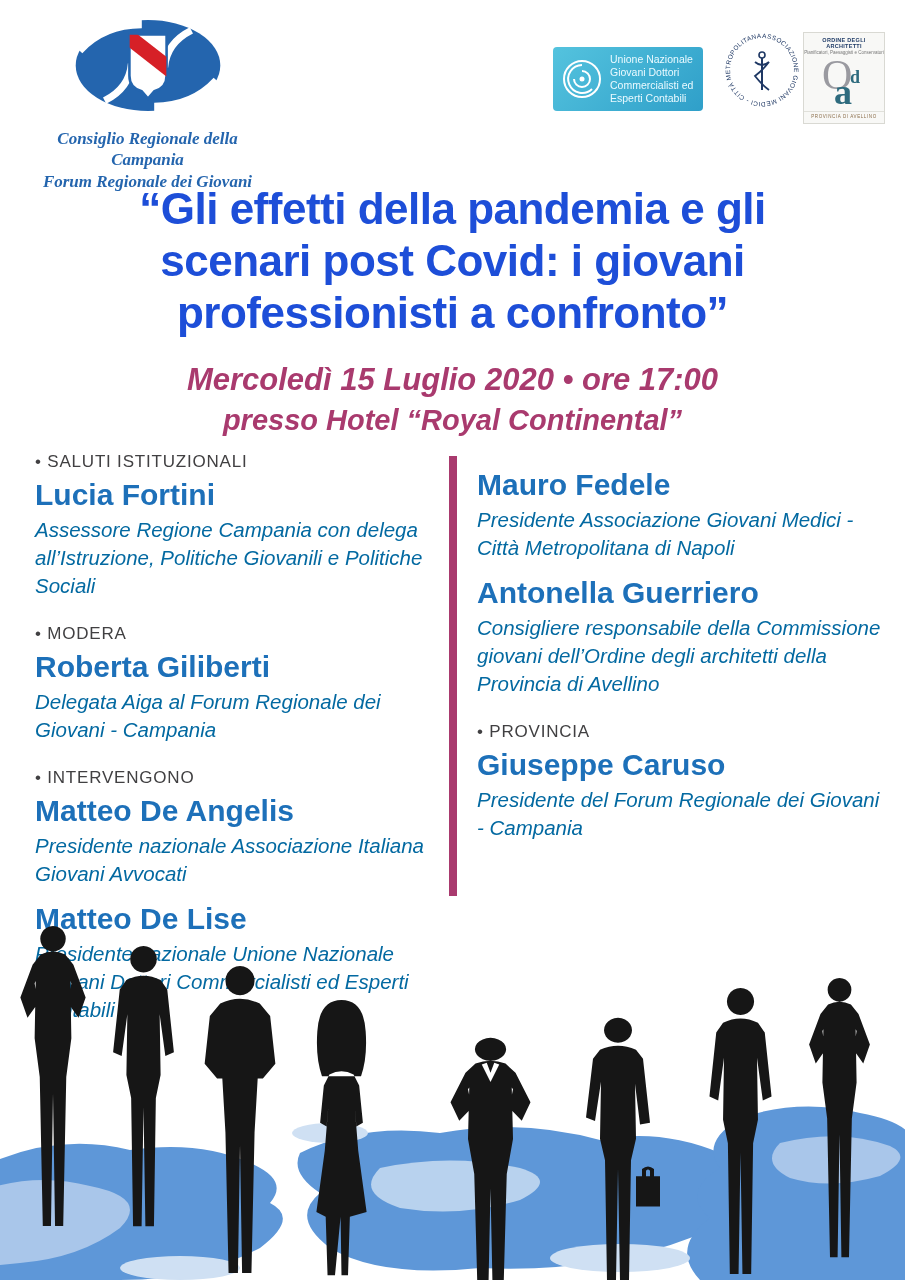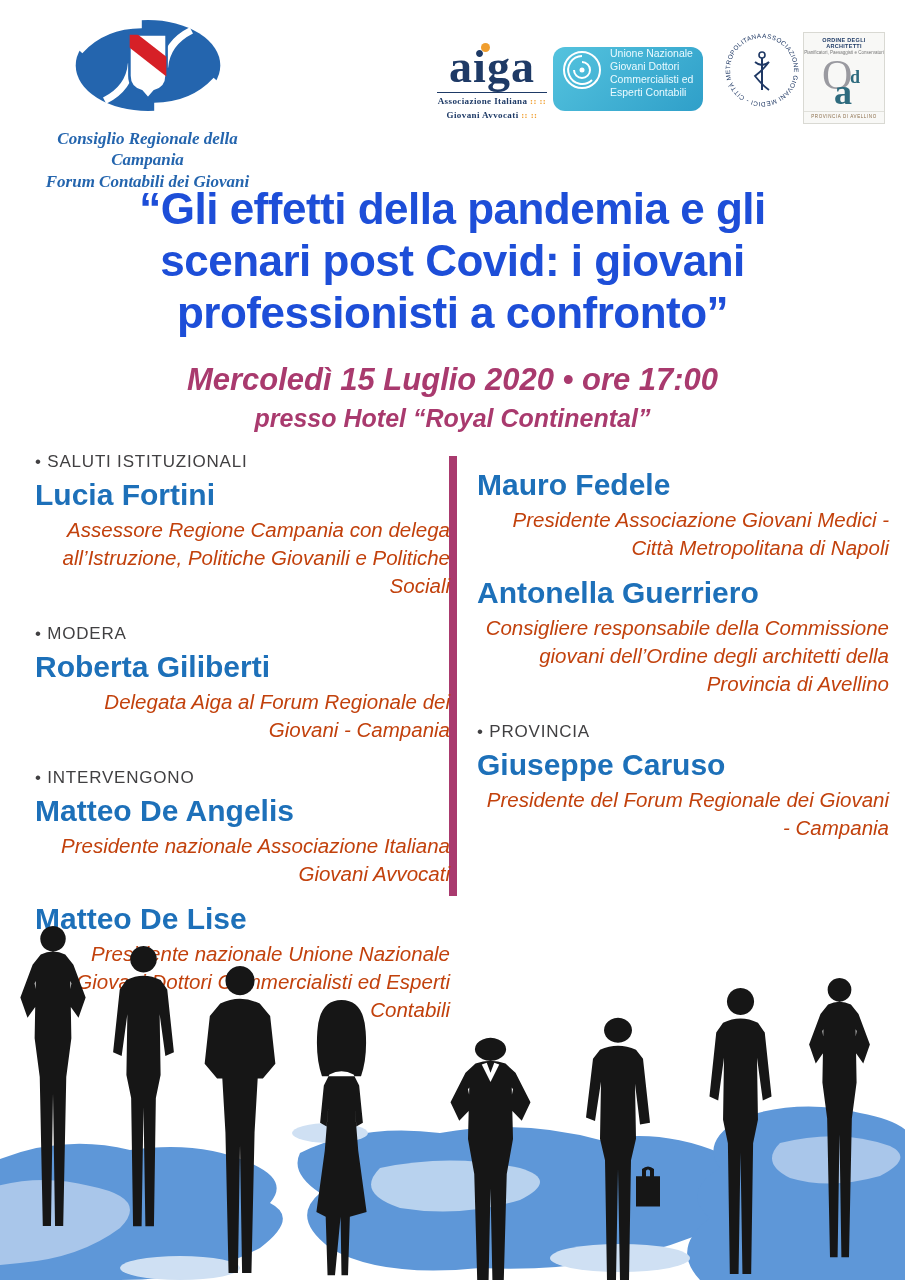--- a/index.html
+++ b/index.html
@@ -12,22 +12,22 @@
                  color:#2465ae;font-size:17px;line-height:1.25;margin-top:11px;}
   .logo-row-item{position:absolute;}
   .aiga{left:437px;top:44px;width:110px;text-align:center;}
   .aiga-word{position:relative;display:inline-block;font-family:"Liberation Serif",serif;
              font-weight:bold;color:#1e3a66;font-size:46px;line-height:1;letter-spacing:1px;}
   .aiga-dot{position:absolute;left:32px;top:-1px;width:9px;height:9px;border-radius:50%;
             background:#f09e2e;}
   .aiga-tag{font-family:"Liberation Serif",serif;font-weight:bold;color:#1e3a66;font-size:9px;
             letter-spacing:.4px;line-height:1.5;border-top:1px solid #1e3a66;margin-top:2px;padding-top:2px;}
   .aiga-tag .dots{color:#f09e2e;font-weight:bold;}
-  .ungdcec{left:553px;top:47px;width:150px;height:64px;border-radius:12px;
-           background:linear-gradient(135deg,#54c3de,#2f9fc9);display:flex;
+  .ungdcec{left:553px;top:47px;width:150px;height:64px;border-radius:4px;
+           background:linear-gradient(135deg,#54c3de,#2f9fc9);display:flex;align-items:center;
            padding:0 6px;box-sizing:border-box;}
   .ungdcec-text{color:#eafaff;font-size:10.5px;line-height:1.25;margin-left:5px;}
   .medici{left:720px;top:28px;width:84px;height:84px;}
   .architetti{left:803px;top:32px;width:82px;height:92px;background:#f8f8f6;
               border:1px solid #d9d9d3;box-sizing:border-box;text-align:center;position:absolute;}
   .arch-head{font-size:5.5px;font-weight:bold;color:#1e3a66;letter-spacing:.3px;margin-top:4px;}
   .arch-sub{font-size:4.5px;color:#777;margin-top:1px;}
   .arch-mono{position:relative;height:54px;}
   .arch-o{position:absolute;left:18px;top:-4px;font-family:"Liberation Serif",serif;
           font-size:42px;color:#9a9aa0;}
@@ -36,32 +36,32 @@
   .arch-a{position:absolute;left:30px;top:16px;font-family:"Liberation Serif",serif;
           font-size:36px;color:#2e6b7e;font-weight:bold;}
   .arch-foot{font-size:4.5px;color:#8a6d4a;letter-spacing:.6px;margin-top:2px;border-top:1px solid #e0e0da;padding-top:2px;}
 
   
   .main-title{position:absolute;left:0;top:183px;width:100%;text-align:center;
               color:#1d4ed8;font-weight:bold;font-size:44px;line-height:52px;letter-spacing:-.5px;}
   .event-date{position:absolute;left:0;top:362px;width:100%;text-align:center;
               color:#a93a6e;font-weight:bold;font-style:italic;font-size:31px;}
   .event-venue{position:absolute;left:0;top:404px;width:100%;text-align:center;
-               color:#a93a6e;font-weight:bold;font-style:italic;font-size:25px;}
+               color:#a93a6e;font-weight:bold;font-style:italic;font-size:29px;}
 
   
   .col-left{position:absolute;left:35px;top:452px;width:415px;}
   .col-right{position:absolute;left:477px;top:468px;width:412px;}
   .divider{position:absolute;left:449px;top:456px;width:8px;height:440px;background:#a93a6e;}
   .sec-label{font-size:17px;color:#414042;letter-spacing:.8px;margin:0 0 6px 0;}
   .entry{margin-bottom:14px;}
   .entry.spaced{margin-top:24px;}
   .entry.big-gap{margin-top:14px;}
   .sp-name{font-size:30px;font-weight:bold;color:#1d70b9;line-height:1.1;margin:0 0 5px 0;}
-  .sp-role{font-size:20.5px;font-style:italic;color:#c2410c;line-height:28px;margin:0;text-align:right;}
+  .sp-role{font-size:20.5px;font-style:italic;color:#0369a1;line-height:28px;margin:0;}
 
   
   .footer-art{position:absolute;left:0;top:918px;width:905px;height:362px;}
 </style>
 </head>
 <body>
 
 <div class="poster">
 
   <div class="campania-block">
@@ -74,36 +74,24 @@
       <clipPath id="shieldClip">
         <path d="M54 16 H90 V56 Q90 68 78 71 L72 78 L66 71 Q54 68 54 56 Z"></path>
       </clipPath>
       <path d="M54 16 H90 V56 Q90 68 78 71 L72 78 L66 71 Q54 68 54 56 Z" fill="#ffffff" stroke="#2465ae" stroke-width="2.5"></path>
       <g clip-path="url(#shieldClip)">
         <rect x="22" y="28" width="92" height="15" transform="rotate(38 72 44)" fill="#d62027"></rect>
       </g>
     </svg>
     <div class="campania-text">
       <div>Consiglio Regionale della Campania</div>
-      <div>Forum Contabili dei Giovani</div>
-    </div>
-  </div>
-
-  <div class="logo-row-item aiga">
-    <span class="aiga-word">
-      <span>aiga</span>
-      <span class="aiga-dot"></span>
-    </span>
-    <div class="aiga-tag">
-      <div><span>Associazione Italiana</span>
-           <span class="dots">:: ::</span></div>
-      <div><span>Giovani Avvocati</span>
-           <span class="dots">:: ::</span></div>
-    </div>
-  </div>
+      <div>Forum Regionale dei Giovani</div>
+    </div>
+  </div>
+
 
   <div class="logo-row-item ungdcec">
     <svg width="46" height="46" viewBox="0 0 46 46">
       <circle cx="23" cy="23" r="18" fill="none" stroke="#ffffff" stroke-width="2"></circle>
       <path d="M23 9 a14 14 0 1 0 10 24 M23 15 a8 8 0 1 1 -8 8" fill="none" stroke="#ffffff" stroke-width="2"></path>
       <circle cx="23" cy="23" r="2.5" fill="#ffffff"></circle>
     </svg>
     <div class="ungdcec-text">
       <div>Unione Nazionale</div>
       <div>Giovani Dottori</div>

